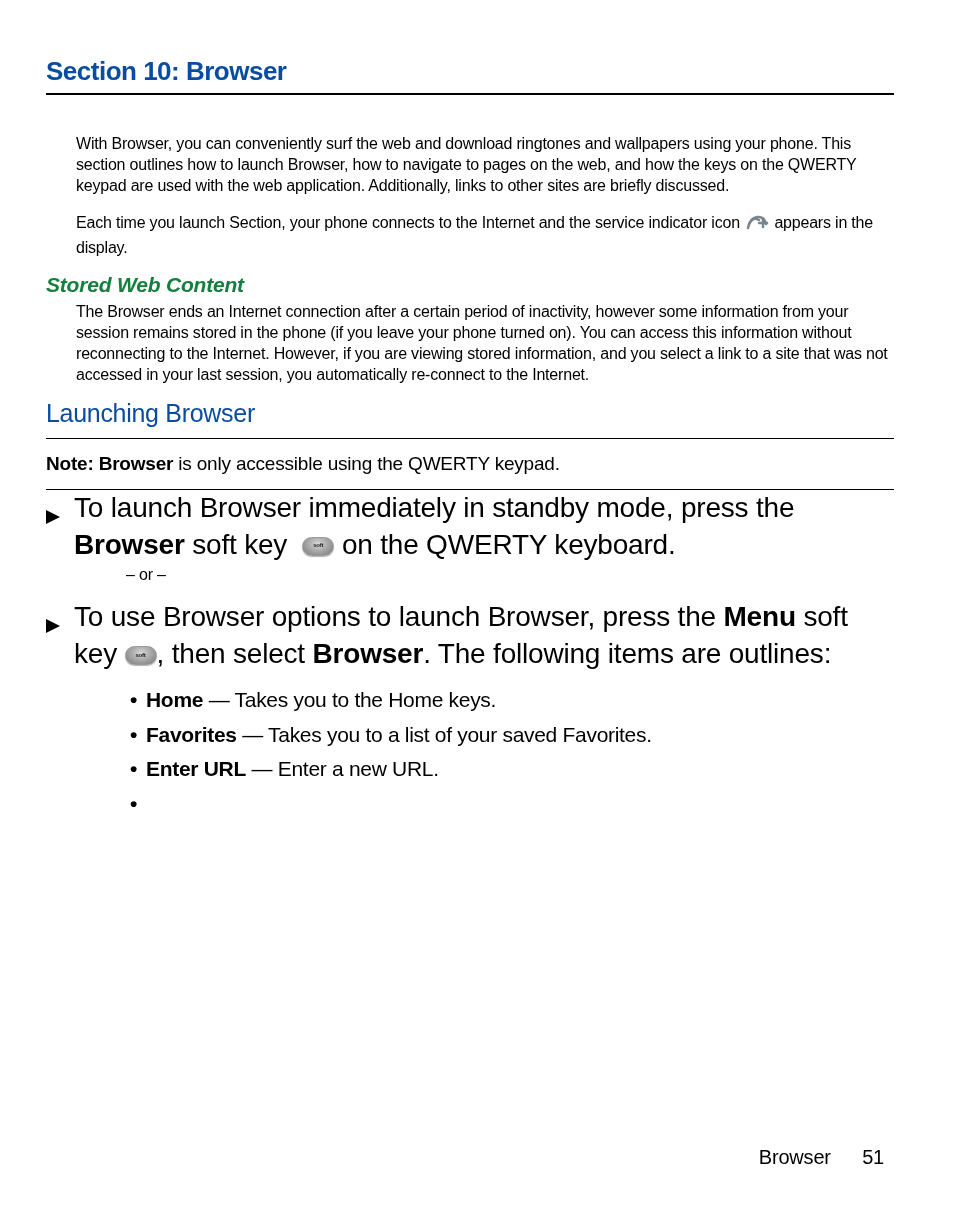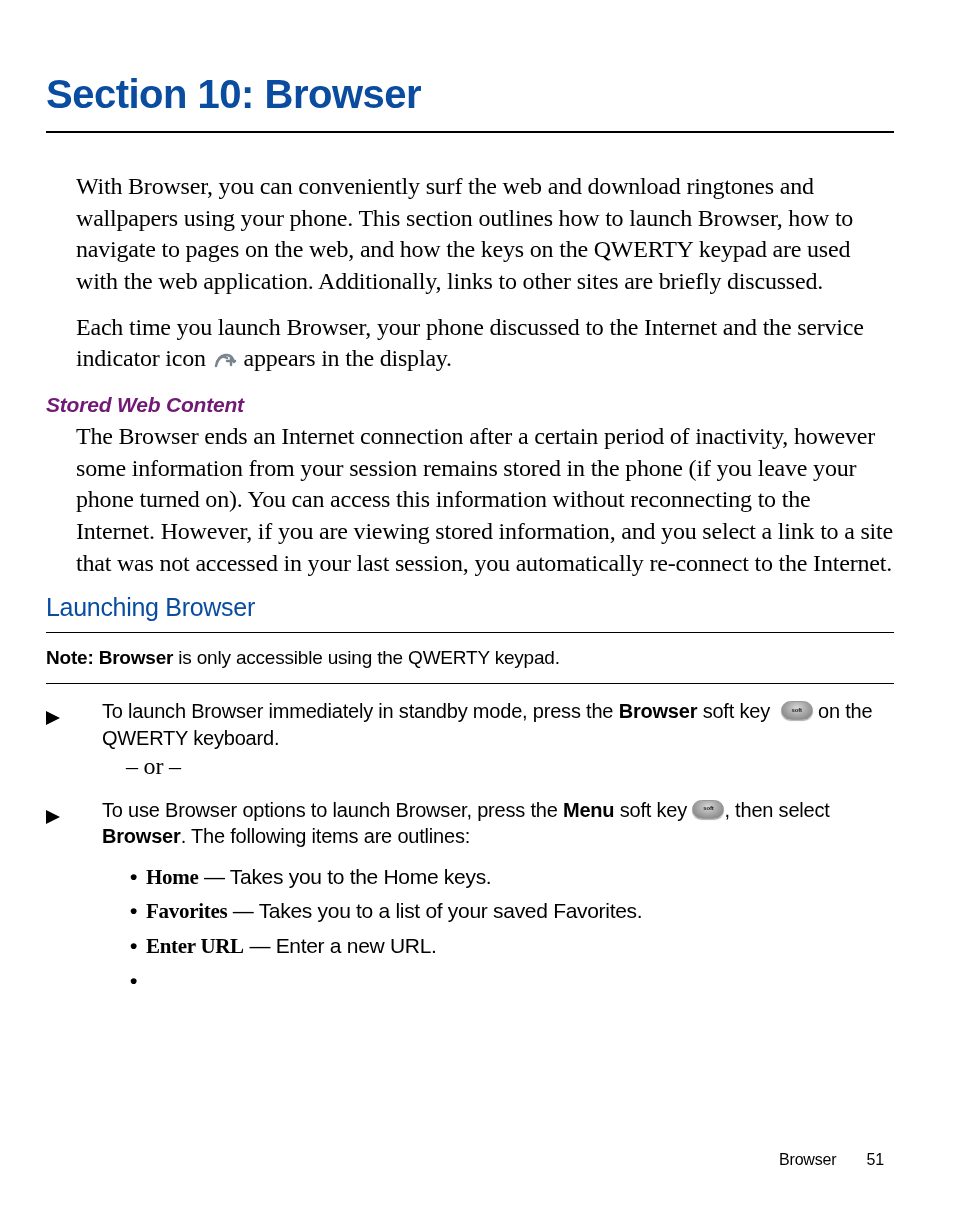--- a/index.html
+++ b/index.html
@@ -12,40 +12,38 @@
   .page {
     width: 954px;
     height: 1209px;
     box-sizing: border-box;
     padding: 56px 60px 36px 46px;
     position: relative;
   }
   .section-title {
     color: #0a4da0;
     font-weight: 800;
-    font-size: 40px;
+    font-size: 26px;
     letter-spacing: -0.5px;
-    padding-bottom: 14px;
+    padding-bottom: 6px;
     margin-bottom: 38px;
     border-bottom: 2px solid #000;
-    margin-top: 16px;
   }
   .body-block {
     padding-left: 30px;
   }
   p.body {
-    font-size: 24px;
+    font-size: 16px;
     line-height: 1.32;
     margin: 0 0 14px 0;
     letter-spacing: -0.2px;
-    font-family: Liberation Serif, serif;
   }
   .nowrap { white-space: nowrap; }
   .heading3 {
-    color: #701a75;
+    color: #15803d;
     font-style: italic;
     font-weight: 800;
     font-size: 21px;
     margin: 6px 0 4px 0;
     letter-spacing: -0.2px;
   }
   .heading2 {
     color: #0a4da0;
     font-weight: 400;
     font-size: 25px;
@@ -59,52 +57,50 @@
   }
   .note-line {
     font-size: 19px;
     border-bottom: 1px solid #000;
     padding-bottom: 14px;
     letter-spacing: -0.2px;
   }
   .step {
     display: flex;
     align-items: flex-start;
-    margin-top: 14px;
-    font-size: 20px;
+    font-size: 28px;
     line-height: 1.32;
     letter-spacing: -0.2px;
-    gap: 28px;
   }
   .step-arrow {
     flex: 0 0 28px;
     margin-top: 7px;
   }
   .step-text { flex: 1; }
   .or-divider {
     padding-left: 80px;
     margin: 10px 0 6px 0;
   }
   .bold { font-weight: 700; }
   .item-list {
     padding-left: 84px;
     font-size: 21px;
     line-height: 1.65;
     letter-spacing: -0.3px;
     margin-top: 10px;
   }
   .item-row { display: flex; align-items: baseline; }
   .item-dot { flex: 0 0 16px; font-weight: 700; }
-  .item-label { font-weight: 700; white-space: pre; font-family: Liberation Serif, serif; }
+  .item-label { font-weight: 700; white-space: pre; }
   .item-desc::before { content: " — "; }
   .footer {
     position: absolute;
     bottom: 40px;
     right: 70px;
-    font-size: 16px;
+    font-size: 20px;
     letter-spacing: -0.2px;
   }
   .footer .pgnum { display: inline-block; margin-left: 26px; }
   
   .icon-box {
     display: inline-block;
     vertical-align: -4px;
   }
   .softkey {
     display: inline-block;
@@ -133,21 +129,21 @@
 <body>
 
 <div class="page">
 
   <div class="section-title">Section 10: Browser</div>
 
   <div class="body-block">
     <p class="body">With Browser, you can conveniently surf the web and download ringtones and wallpapers using your phone.  This section outlines how to launch Browser, how to navigate to pages on the web, and how the keys on the QWERTY keypad are used with the web application. Additionally, links to other sites are briefly discussed.</p>
 
     <p class="body">
-      <span>Each time you launch Browser, your phone discussed to the Internet and the service indicator icon </span>
+      <span>Each time you launch Section, your phone connects to the Internet and the service indicator icon </span>
       <span class="icon-box">
         <svg width="26" height="22" viewBox="0 0 26 22">
           <rect x="0" y="0" width="26" height="22" fill="#fff"></rect>
           <path d="M4 18 Q6 8 13 7 Q20 6 22 14" fill="none" stroke="#7a8590" stroke-width="2.5" stroke-linecap="round"></path>
           <path d="M5 14 Q9 6 15 10" fill="none" stroke="#7a8590" stroke-width="2.5" stroke-linecap="round"></path>
           <path d="M15 13 L23 13 M19 9 L19 17" stroke="#7a8590" stroke-width="2.5" stroke-linecap="round"></path>
         </svg>
       </span>
       <span> appears in the display.</span>
     </p>

